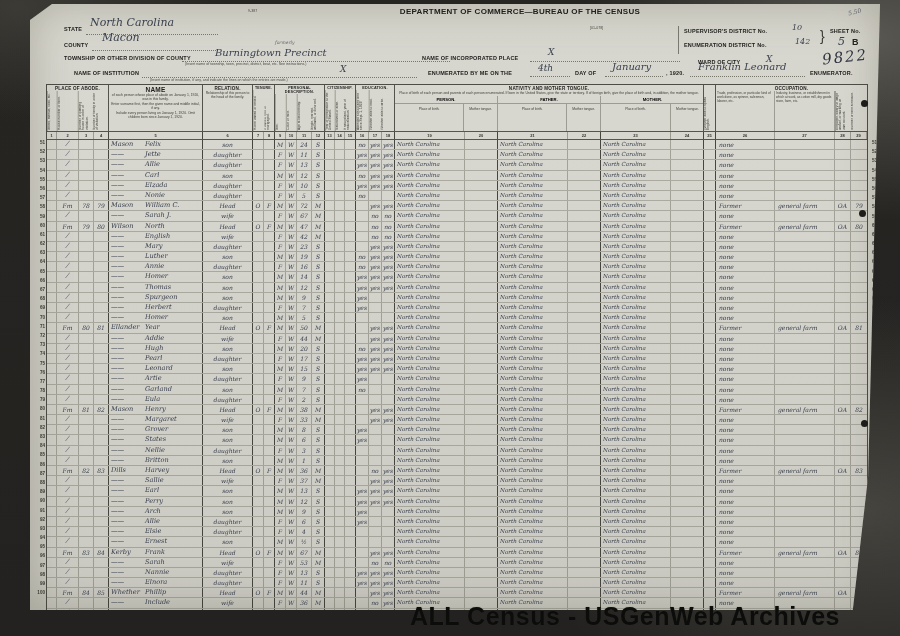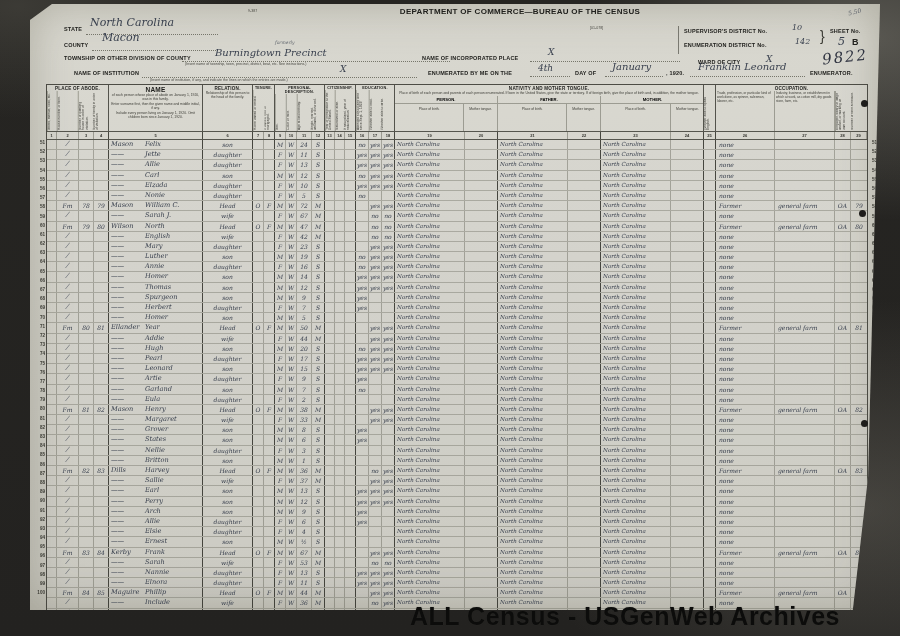--- a/index.html
+++ b/index.html
@@ -1609,21 +1609,21 @@
               <div class="td" style="width: 59px; text-align: left; padding-left: 3px;">none</div>
               <div class="td" style="width: 60px;"></div>
               <div class="td" style="width: 16px;"></div>
               <div class="td" style="width: 16px;"></div>
             </div>
             <div class="tr">
               <div class="td" style="width: 10px;"></div>
               <div class="td" style="width: 22px;">Fm</div>
               <div class="td" style="width: 15px;">84</div>
               <div class="td gb" style="width: 15px;">85</div>
-              <div class="td gb name" style="width: 94px;"><span class="sur">Maguire</span><span class="giv">Phillip</span></div>
+              <div class="td gb name" style="width: 94px;"><span class="sur">Whether</span><span class="giv">Phillip</span></div>
               <div class="td gb" style="width: 50px;">Head</div>
               <div class="td" style="width: 11px;">O</div>
               <div class="td gb" style="width: 11px;">F</div>
               <div class="td" style="width: 11px;">M</div>
               <div class="td" style="width: 11px;">W</div>
               <div class="td" style="width: 15px;">44</div>
               <div class="td gb" style="width: 13px;">M</div>
               <div class="td" style="width: 10px;"></div>
               <div class="td" style="width: 10px;"></div>
               <div class="td gb" style="width: 11px;"></div>

